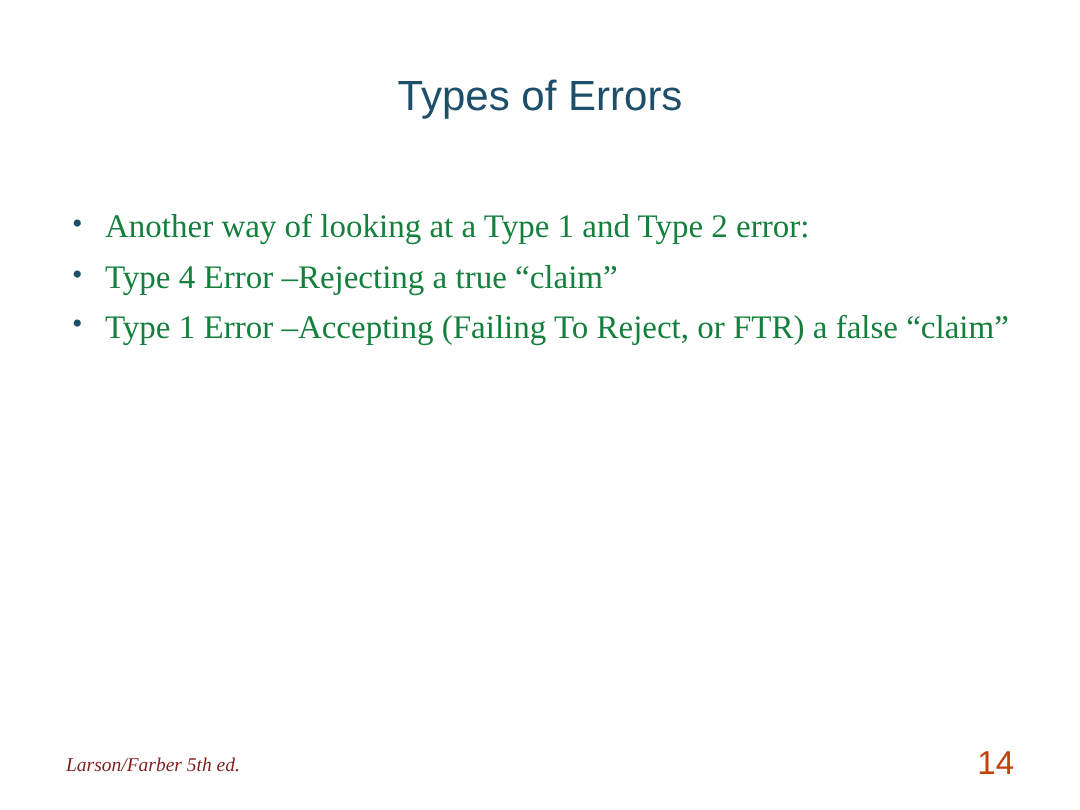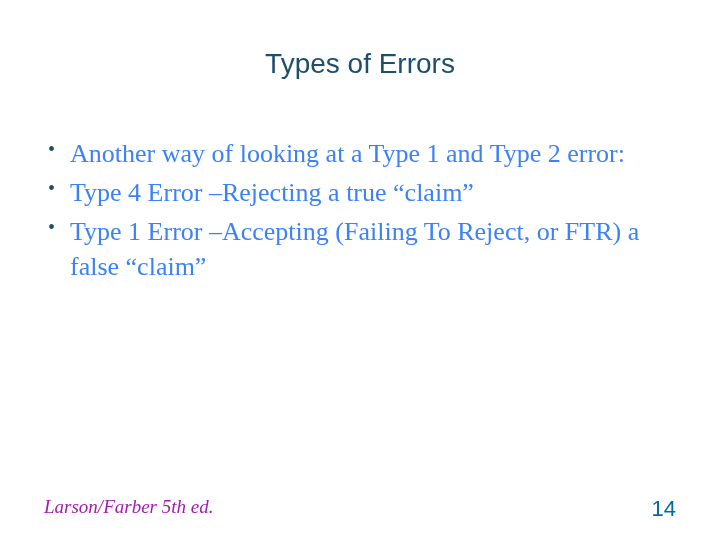--- a/index.html
+++ b/index.html
@@ -1,23 +1,23 @@
 <!DOCTYPE html>
 <html><head>
 <meta charset="utf-8">
 <style>
   * { margin: 0; padding: 0; box-sizing: border-box; }
   html, body { width: 720px; height: 540px; background: #fff; font-family: "Times New Roman", Times, serif; }
   .slide { width: 720px; height: 540px; position: relative; padding: 48px 44px 0 44px; }
   .title { font-family: Arial, Helvetica, sans-serif; font-weight: normal; font-size: 28px; color: #1d4f6b; text-align: center; margin-bottom: 56px; }
   .bullets { list-style: none; }
-  .bullets li { font-size: 26px; color: #3b82f6; line-height: 1.35; margin-bottom: 4px; padding-left: 26px; position: relative; }
+  .bullets li { font-size: 22px; color: #15803d; line-height: 1.35; margin-bottom: 4px; padding-left: 26px; position: relative; }
   .bullets li::before { content: "•"; position: absolute; left: 4px; top: 0; color: #1d4f6b; font-size: 20px; }
-  .footer-left { position: absolute; left: 44px; bottom: 22px; font-style: italic; font-size: 19px; color: #a21caf; }
-  .footer-right { position: absolute; right: 44px; bottom: 18px; font-family: Arial, Helvetica, sans-serif; font-size: 22px; color: #0369a1; }
+  .footer-left { position: absolute; left: 44px; bottom: 22px; font-style: italic; font-size: 13px; color: #7f1d1d; }
+  .footer-right { position: absolute; right: 44px; bottom: 18px; font-family: Arial, Helvetica, sans-serif; font-size: 22px; color: #c2410c; }
 </style>
 </head>
 <body>
 
 <div class="slide">
   <h1 class="title">Types of Errors</h1>
   <ul class="bullets">
     <li>Another way of looking at a Type 1 and Type 2 error:</li>
     <li>Type 4 Error –Rejecting a true “claim”</li>
     <li>Type 1 Error –Accepting (Failing To Reject, or FTR) a false “claim”</li>

